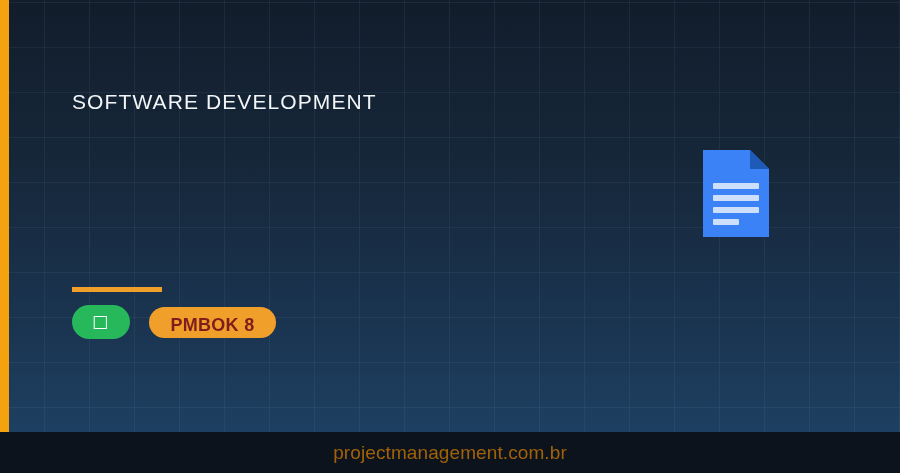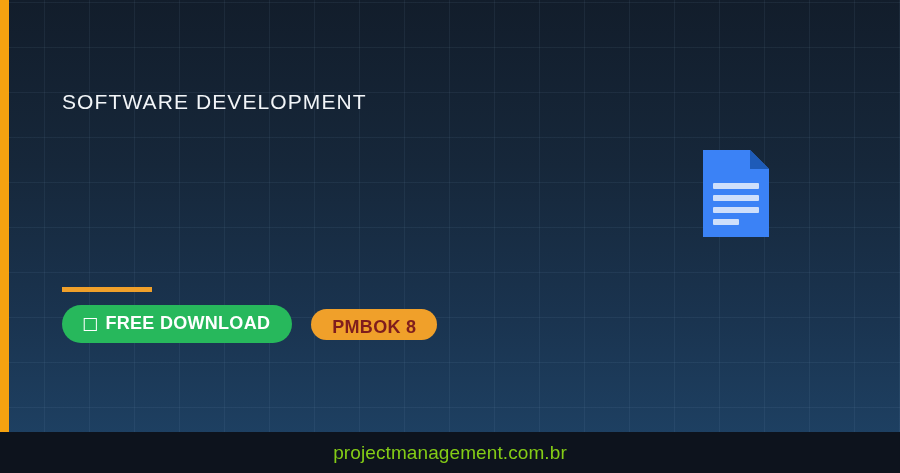--- a/index.html
+++ b/index.html
@@ -38,21 +38,21 @@
     position: absolute;
     left: 0; top: 0;
     width: 9px;
     height: 432px;
     background: #F5A210;
   }
 
   
   .content {
     position: absolute;
-    left: 62px;
+    left: 72px;
     top: 0;
     width: 600px;
     height: 339px;
   }
 
   .eyebrow {
     position: absolute;
     top: 90px;
     left: 0;
     font-size: 21px;
@@ -144,21 +144,21 @@
     height: 41px;
     background: #0d131d;
     display: flex;
     align-items: center;
     justify-content: center;
   }
 
   .footer-text {
     font-size: 19px;
     font-weight: 400;
-    color: #84cc16;
+    color: #a16207;
     letter-spacing: 0.1px;
   }
 </style>
 </head>
 <body>
 
 <div class="banner">
 
   <div class="grid-overlay"></div>
 
@@ -168,21 +168,20 @@
 
     <div class="eyebrow">SOFTWARE DEVELOPMENT</div>
 
 
     <div class="divider"></div>
 
     <div class="badge-row">
 
       <span class="badge badge-download">
         <span class="glyph">□</span>
-        <span>FREE DOWNLOAD</span>
       </span>
 
       <span class="badge badge-pmbok">
         <span>PMBOK 8</span>
       </span>
 
     </div>
   </div>
 
   <svg class="doc-icon" viewBox="0 0 66 87">

